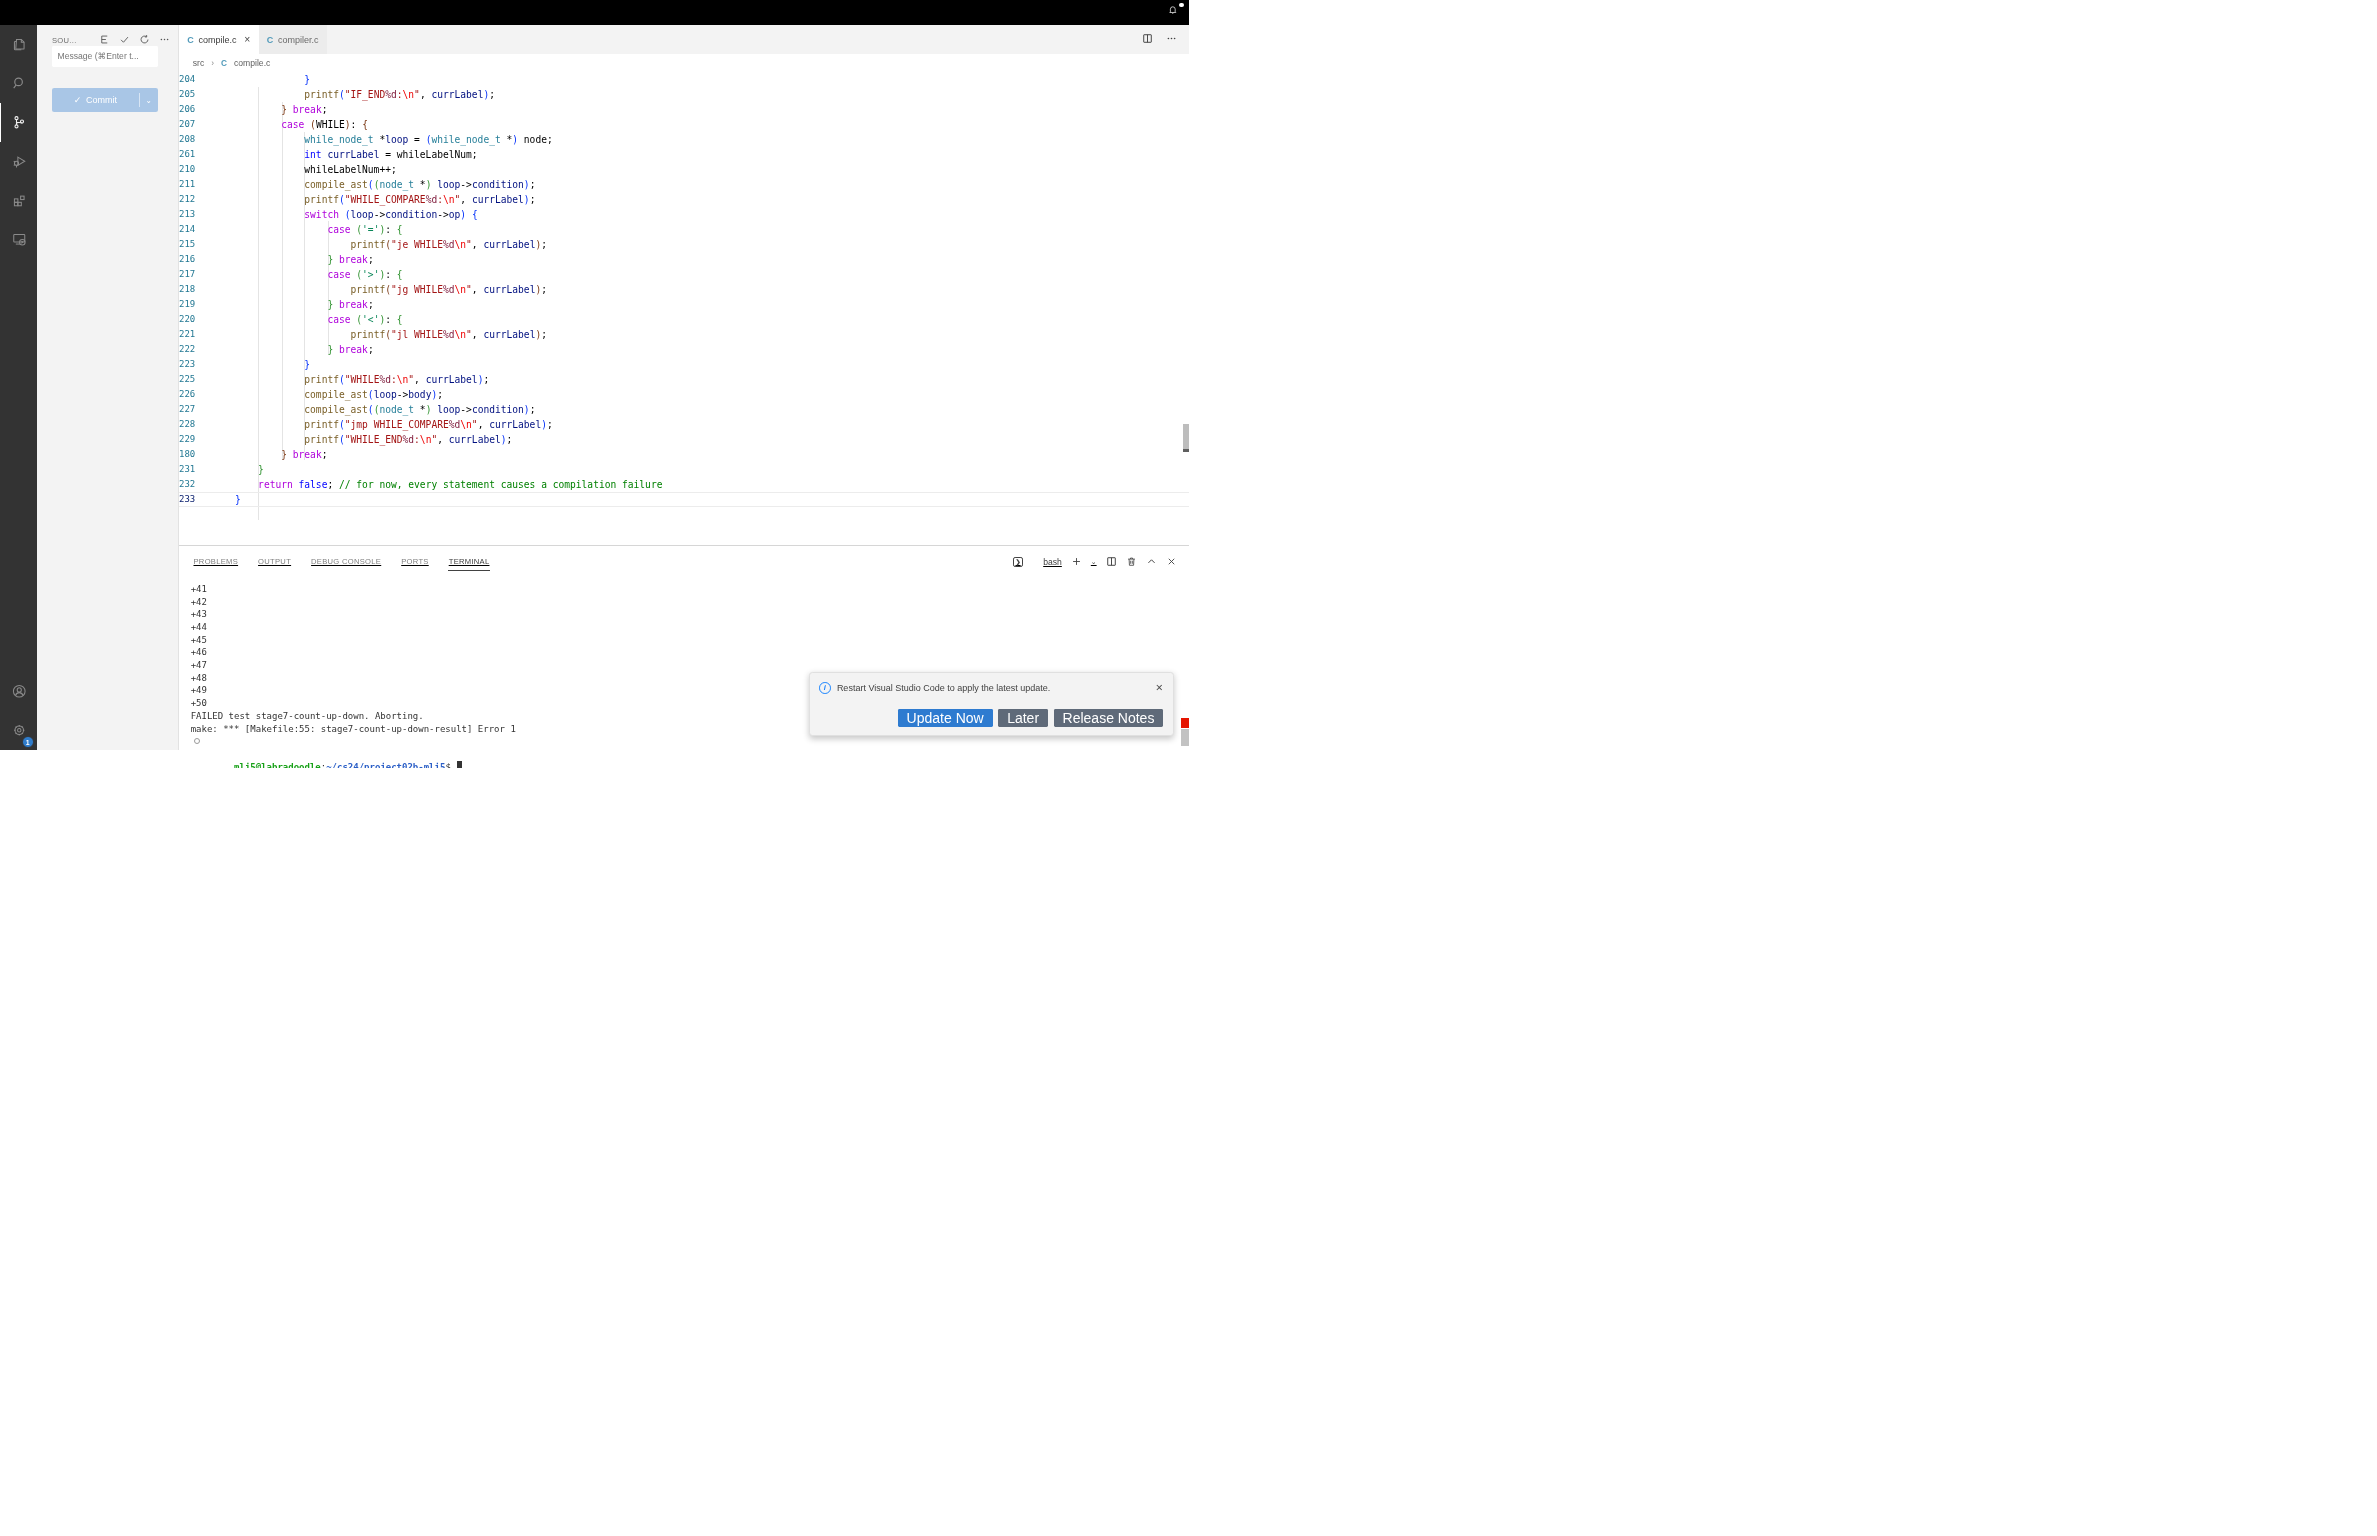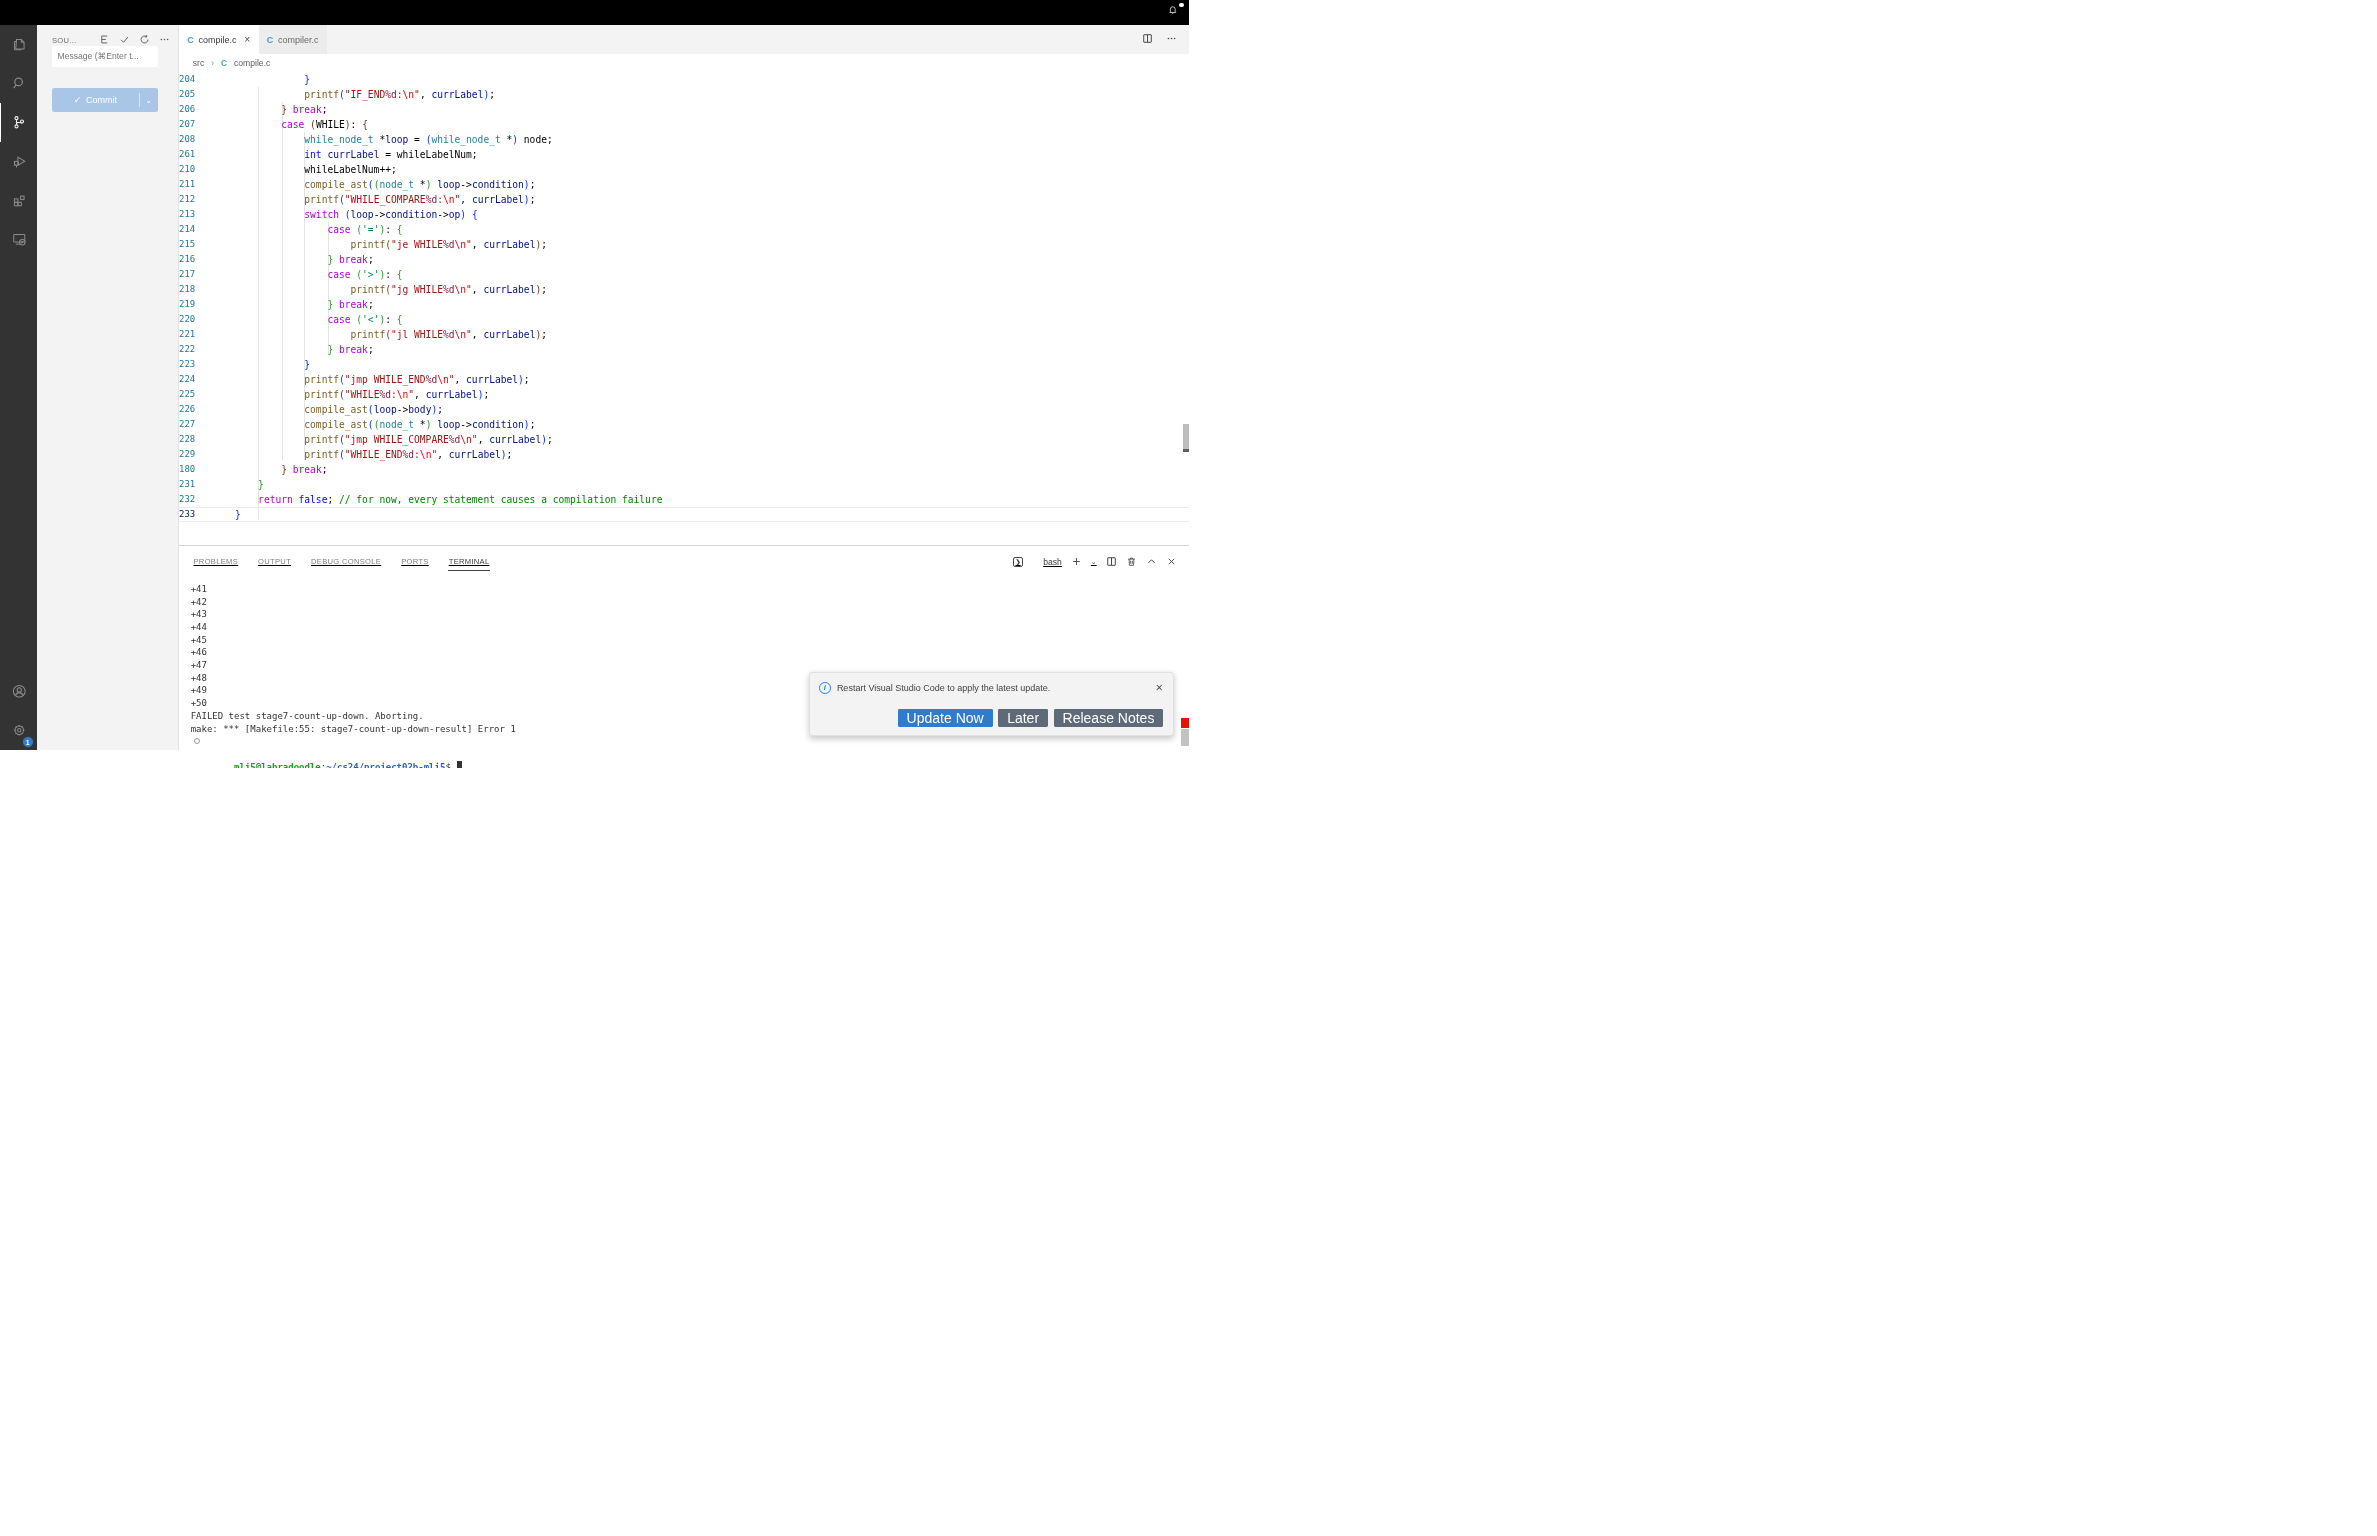--- a/index.html
+++ b/index.html
@@ -364,24 +364,20 @@
         </div>
         <div class="code-line">
           <span class="ln">222</span>
           <span class="lc"><span class="tk-p">                </span><span class="tk-b2">}</span><span class="tk-p"> </span><span class="tk-kw">break</span><span class="tk-p">;</span></span>
         </div>
         <div class="code-line">
           <span class="ln">223</span>
           <span class="lc"><span class="tk-p">            </span><span class="tk-b1">}</span></span>
         </div>
         <div class="code-line">
-          <span class="ln">224</span>
-          <span class="lc"><span class="tk-p">            </span><span class="tk-fn">printf</span><span class="tk-b1">(</span><span class="tk-st">"jmp WHILE_END</span><span class="tk-fm">%d</span><span class="tk-es">\n</span><span class="tk-st">"</span><span class="tk-p">, </span><span class="tk-vr">currLabel</span><span class="tk-b1">)</span><span class="tk-p">;</span></span>
-        </div>
-        <div class="code-line">
           <span class="ln">225</span>
           <span class="lc"><span class="tk-p">            </span><span class="tk-fn">printf</span><span class="tk-b1">(</span><span class="tk-st">"WHILE</span><span class="tk-fm">%d</span><span class="tk-st">:</span><span class="tk-es">\n</span><span class="tk-st">"</span><span class="tk-p">, </span><span class="tk-vr">currLabel</span><span class="tk-b1">)</span><span class="tk-p">;</span></span>
         </div>
         <div class="code-line">
           <span class="ln">226</span>
           <span class="lc"><span class="tk-p">            </span><span class="tk-fn">compile_ast</span><span class="tk-b1">(</span><span class="tk-vr">loop</span><span class="tk-p">-&gt;</span><span class="tk-vr">body</span><span class="tk-b1">)</span><span class="tk-p">;</span></span>
         </div>
         <div class="code-line">
           <span class="ln">227</span>
           <span class="lc"><span class="tk-p">            </span><span class="tk-fn">compile_ast</span><span class="tk-b1">(</span><span class="tk-b2">(</span><span class="tk-ty">node_t</span><span class="tk-p"> *</span><span class="tk-b2">)</span><span class="tk-p"> </span><span class="tk-vr">loop</span><span class="tk-p">-&gt;</span><span class="tk-vr">condition</span><span class="tk-b1">)</span><span class="tk-p">;</span></span>

